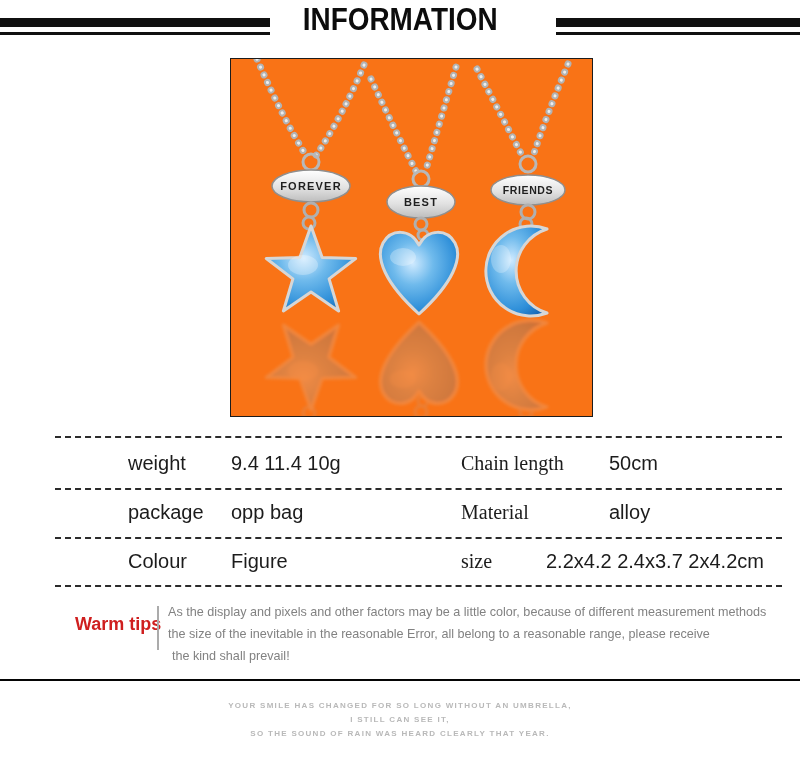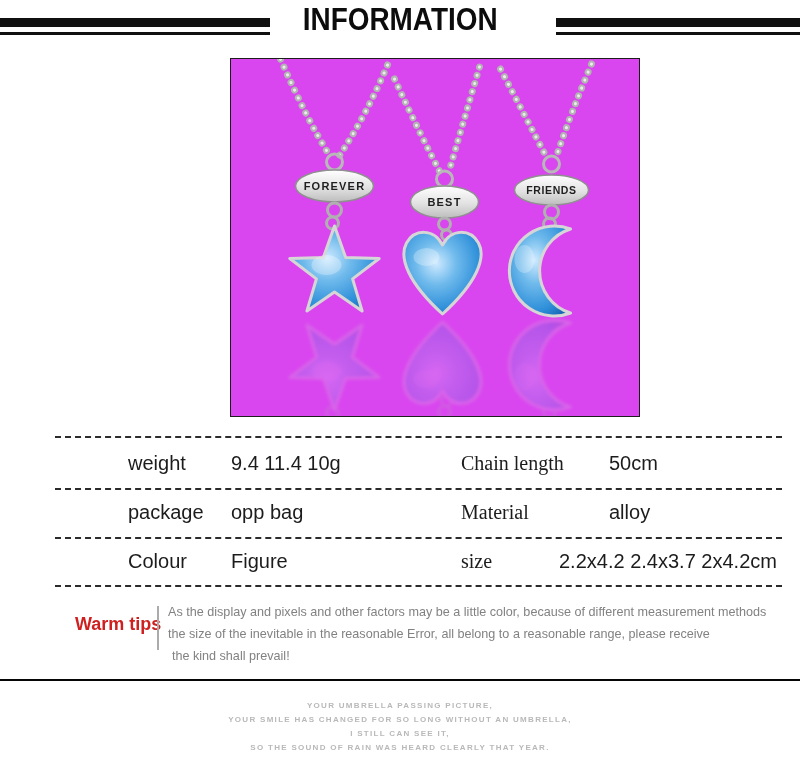--- a/index.html
+++ b/index.html
@@ -13,36 +13,36 @@
     display:inline-block;font-size:31px;font-weight:bold;letter-spacing:0px;
     transform:scaleX(0.9);transform-origin:center;color:#0c0c0c;
   }
   .deco{position:absolute;top:18px;}
   .deco-left{left:0;width:270px;}
   .deco-right{right:0;width:244px;}
   .bar-thick{height:9px;background:#101010;}
   .bar-thin{height:3px;background:#101010;margin-top:5px;}
   
   .photo-box{
-    position:absolute;left:230px;top:58px;width:410px;height:359px;
-    border:1px solid #1c1c1c;background:#d946ef;box-sizing:border-box;
+    position:absolute;left:230px;top:58px;width:363px;height:359px;
+    border:1px solid #1c1c1c;background:#f97316;box-sizing:border-box;
   }
   .photo-box svg{display:block;width:100%;height:100%;}
   .tag-text{font-family:"Liberation Sans",sans-serif;font-size:11px;font-weight:bold;
     letter-spacing:1.2px;fill:#1f1f1f;}
   
   .dash-line{position:absolute;left:55px;width:727px;height:0;
     border-top:2px dashed #2b2b2b;}
   .spec-row{position:absolute;left:0;width:800px;height:28px;padding-left:48px;}
   .cell{position:absolute;font-size:20px;color:#1c1c1c;white-space:nowrap;}
   .c1{left:128px;}
   .c2{left:231px;}
   .c3{left:461px;font-family:Liberation Serif, serif;}
   .c4{left:609px;}
-  .c4.wide{left:559px;}
+  .c4.wide{left:546px;}
   
   .wt-label{position:absolute;left:75px;top:614px;font-size:18px;font-weight:bold;
     color:#cf1f1f;white-space:nowrap;}
   .wt-bar{position:absolute;left:157px;top:606px;width:2px;height:44px;background:#ababab;}
   .wt-text{position:absolute;left:168px;top:601px;width:640px;}
   .wt-text div{font-size:13px;line-height:22px;color:#828282;white-space:nowrap;
     transform:scaleX(0.97);transform-origin:left;}
   .wt-text div:nth-child(3){padding-left:4px;}
   
   .solid-line{position:absolute;left:0;top:679px;width:800px;height:2px;background:#050505;}
@@ -168,17 +168,16 @@
 <div class="wt-label">Warm tips</div>
 <div class="wt-bar"></div>
 <div class="wt-text">
   <div>As the display and pixels and other factors may be a little color, because of different measurement methods</div>
   <div>the size of the inevitable in the reasonable Error, all belong to a reasonable range, please receive</div>
   <div>the kind shall prevail!</div>
 </div>
 
 <div class="solid-line"></div>
 <div class="footer">
-  <div>YOUR UMBRELLA PASSING PICTURE,</div>
   <div>YOUR SMILE HAS CHANGED FOR SO LONG WITHOUT AN UMBRELLA,</div>
   <div>I STILL CAN SEE IT,</div>
   <div>SO THE SOUND OF RAIN WAS HEARD CLEARLY THAT YEAR.</div>
 </div>
 
 </body></html>

